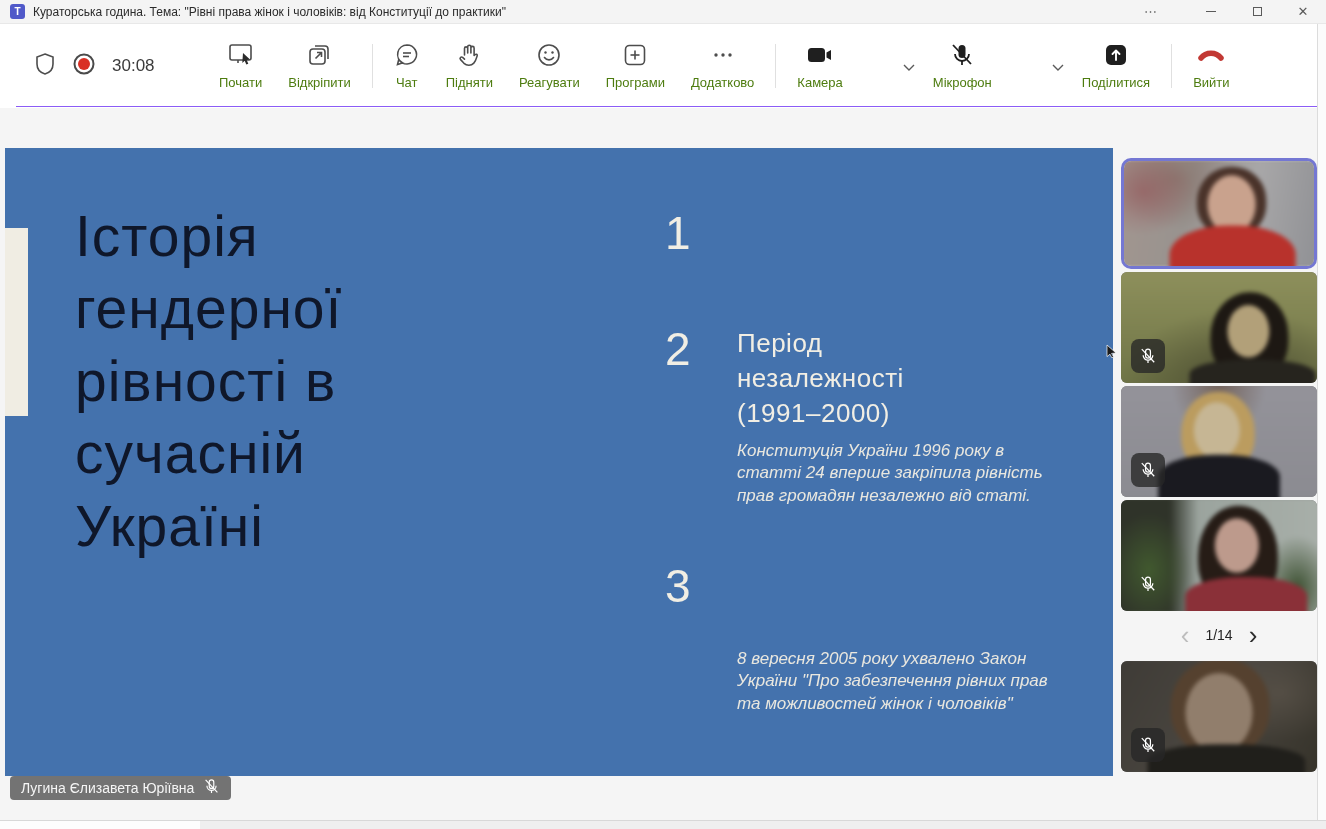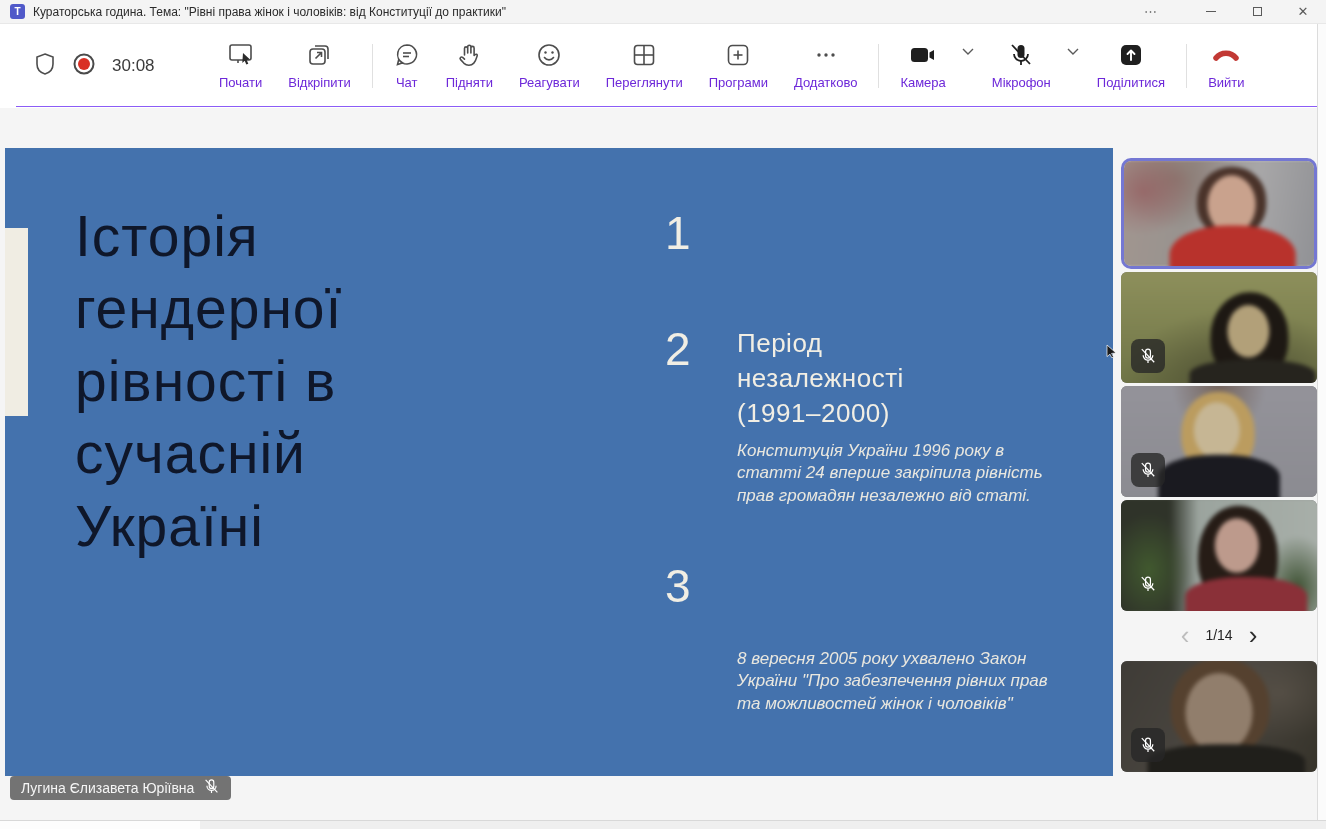--- a/index.html
+++ b/index.html
@@ -24,24 +24,24 @@
   .glyph-max { display:block; width:9px; height:9px; border:1px solid #5a5a5a; }
 
   
   .toolbar { position:absolute; top:25px; left:16px; width:1317px; height:82px;
     background:#fff; border-bottom:1px solid #8b5cf6;
     display:flex; align-items:center; }
   .left-cluster { display:flex; align-items:center; gap:16px; padding-left:18px; width:190px; }
   .timer { font-size:17px; color:#3b3b3b; }
   .tbtn { display:flex; flex-direction:column; align-items:center; gap:7px;
     padding:0 13px; cursor:default; }
-  .tbtn .lbl { font-size:13px; color:#6d28d9; white-space:nowrap; }
+  .tbtn .lbl { font-size:13px; color:#4d7c0f; white-space:nowrap; }
   .tbtn svg { display:block; }
   .vdiv { width:1px; height:44px; background:#e0e0e0; margin:0 8px; }
-  .combo { display:flex; align-items:flex-start; }
+  .combo { display:flex; align-items:flex-end;gap:44px; }
   .chev { margin:0 4px 14px 2px; }
   .people-row { display:flex; align-items:flex-start; gap:3px; }
   .count { font-size:13px; font-weight:bold; color:#2b2b2b; margin-top:2px; }
   .right-pad { width:14px; }
 
   
   .content { position:absolute; top:108px; left:0; width:1317px; height:712px;
     background:#f5f5f5; }
   .right-edge { position:absolute; top:24px; right:0; width:9px; height:796px;
     background:#fbfbfb; border-left:1px solid #dcdcdc; }
@@ -224,30 +224,20 @@
         <svg width="26" height="26" viewBox="0 0 26 26">
             <circle cx="13" cy="13" r="10" fill="none" stroke="#4d4d4d" stroke-width="1.6"></circle>
             <circle cx="9.5" cy="10.5" r="1.2" fill="#4d4d4d"></circle>
             <circle cx="16.5" cy="10.5" r="1.2" fill="#4d4d4d"></circle>
             <path d="M8.5 15.5 a5.5 5.5 0 0 0 9 0" fill="none" stroke="#4d4d4d" stroke-width="1.6" stroke-linecap="round"></path>
           </svg>
       </span>
       <span class="lbl">Реагувати</span>
     </div>
 
-    <div class="tbtn">
-      <span>
-        <svg width="26" height="26" viewBox="0 0 26 26">
-            <rect x="3.5" y="3.5" width="19" height="19" rx="3" fill="none" stroke="#4d4d4d" stroke-width="1.6"></rect>
-            <line x1="13" y1="3.5" x2="13" y2="22.5" stroke="#4d4d4d" stroke-width="1.6"></line>
-            <line x1="3.5" y1="13" x2="22.5" y2="13" stroke="#4d4d4d" stroke-width="1.6"></line>
-          </svg>
-      </span>
-      <span class="lbl">Переглянути</span>
-    </div>
 
     <div class="tbtn">
       <span>
         <svg width="26" height="26" viewBox="0 0 26 26">
             <rect x="3.5" y="3.5" width="19" height="19" rx="4" fill="none" stroke="#4d4d4d" stroke-width="1.6"></rect>
             <line x1="13" y1="8.5" x2="13" y2="17.5" stroke="#4d4d4d" stroke-width="1.6"></line>
             <line x1="8.5" y1="13" x2="17.5" y2="13" stroke="#4d4d4d" stroke-width="1.6"></line>
           </svg>
       </span>
       <span class="lbl">Програми</span>

